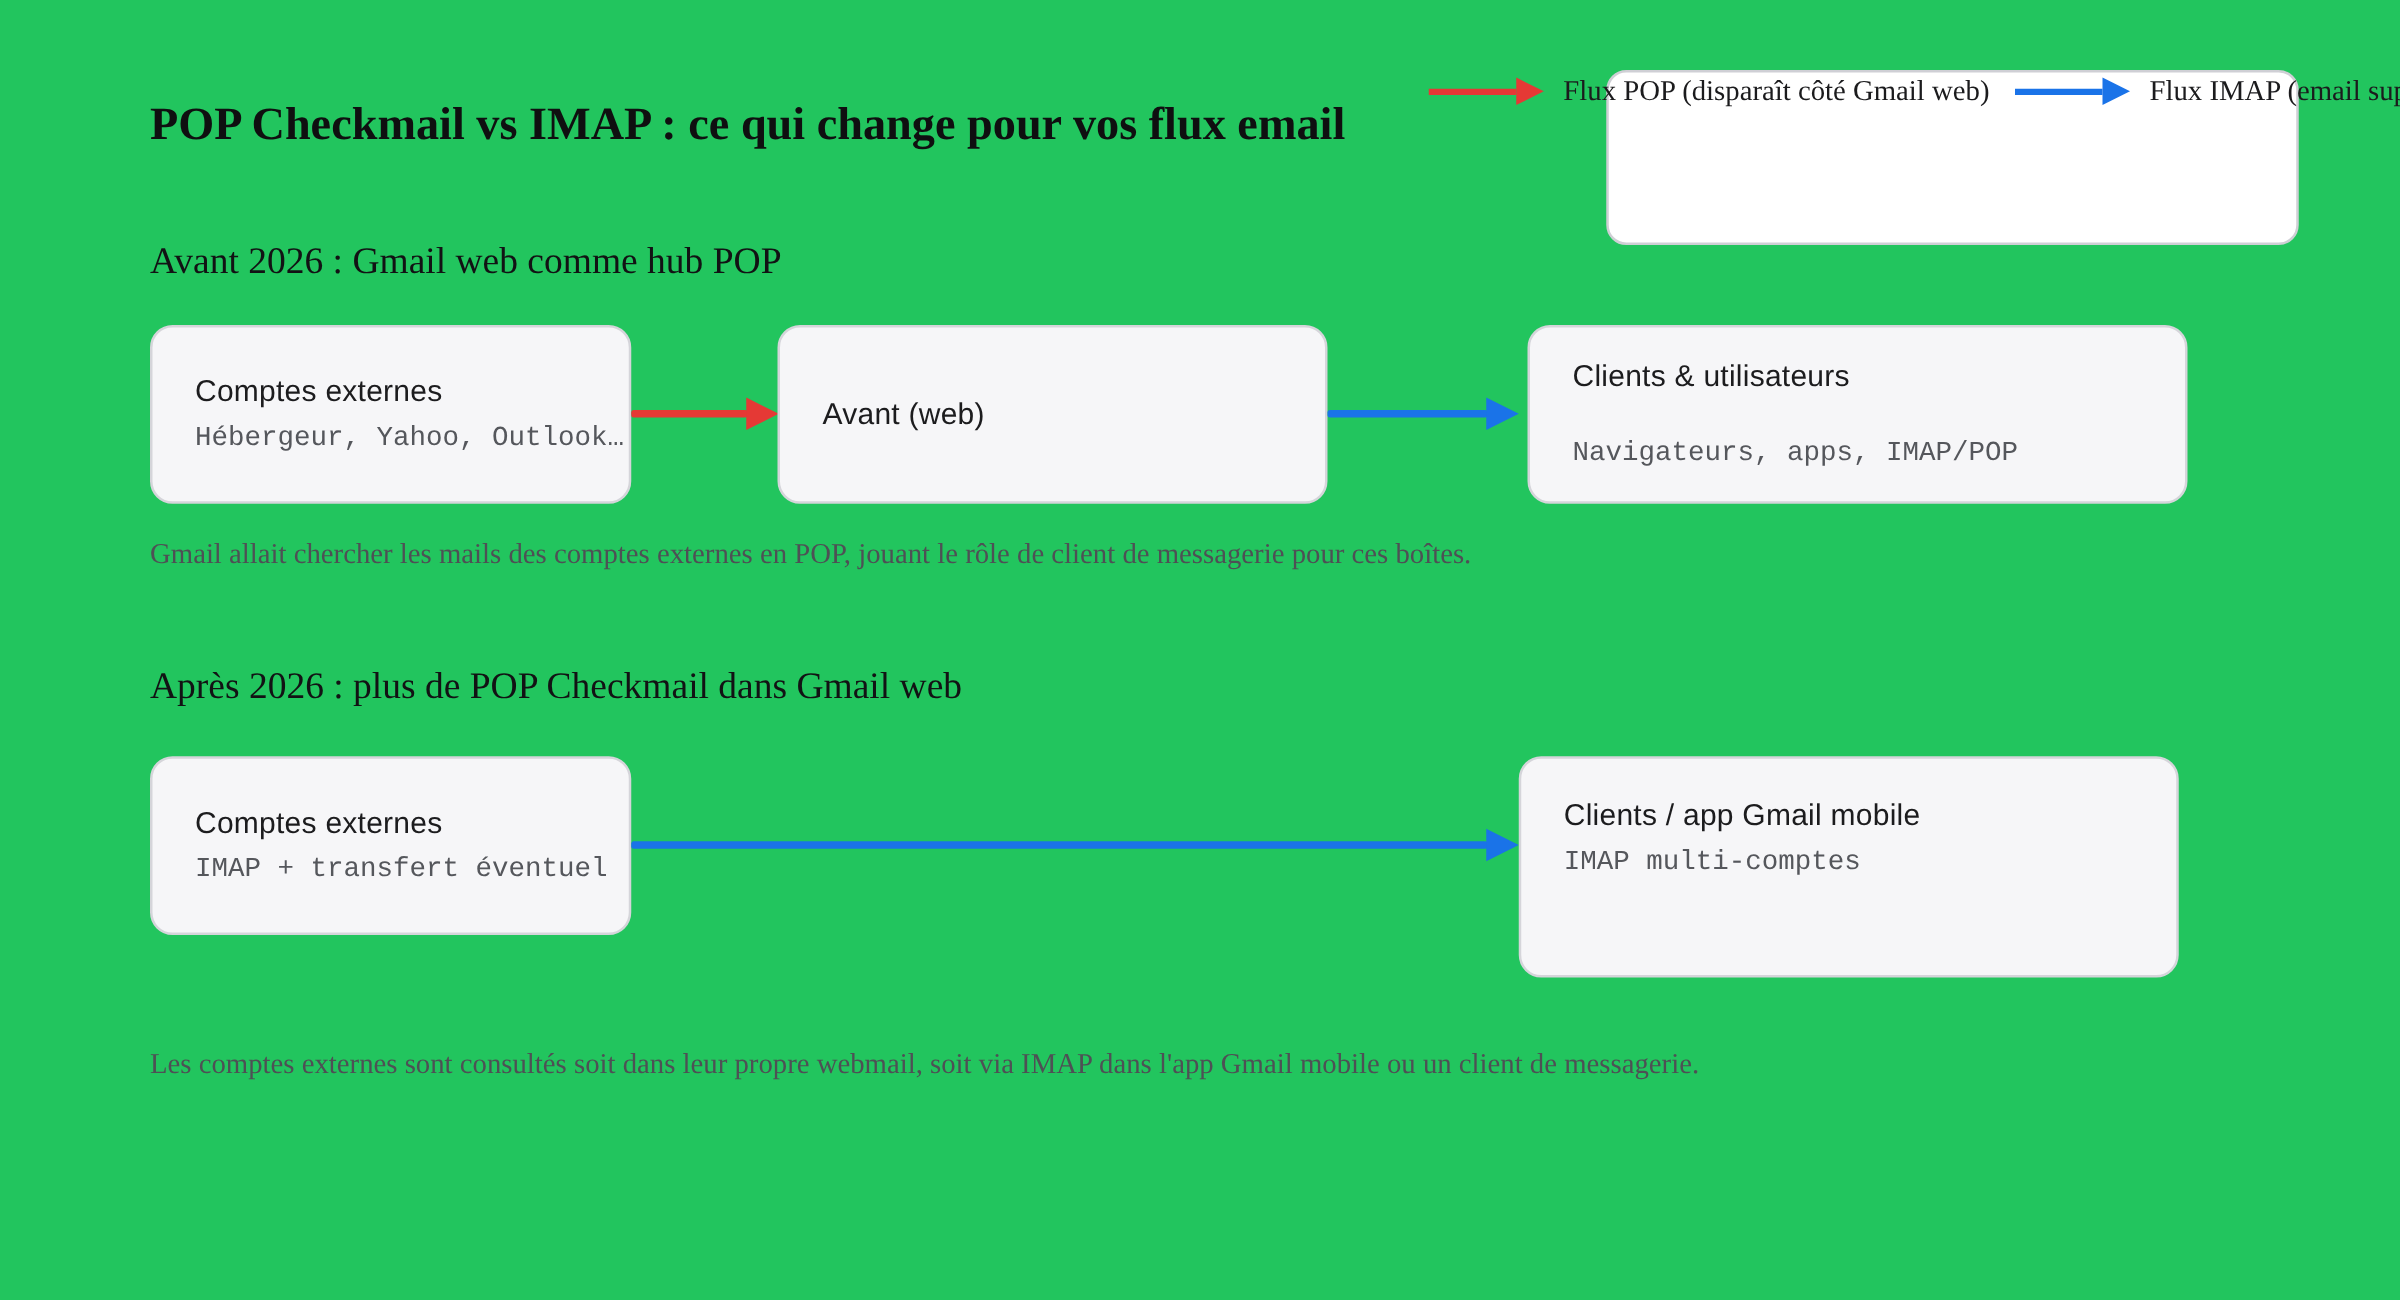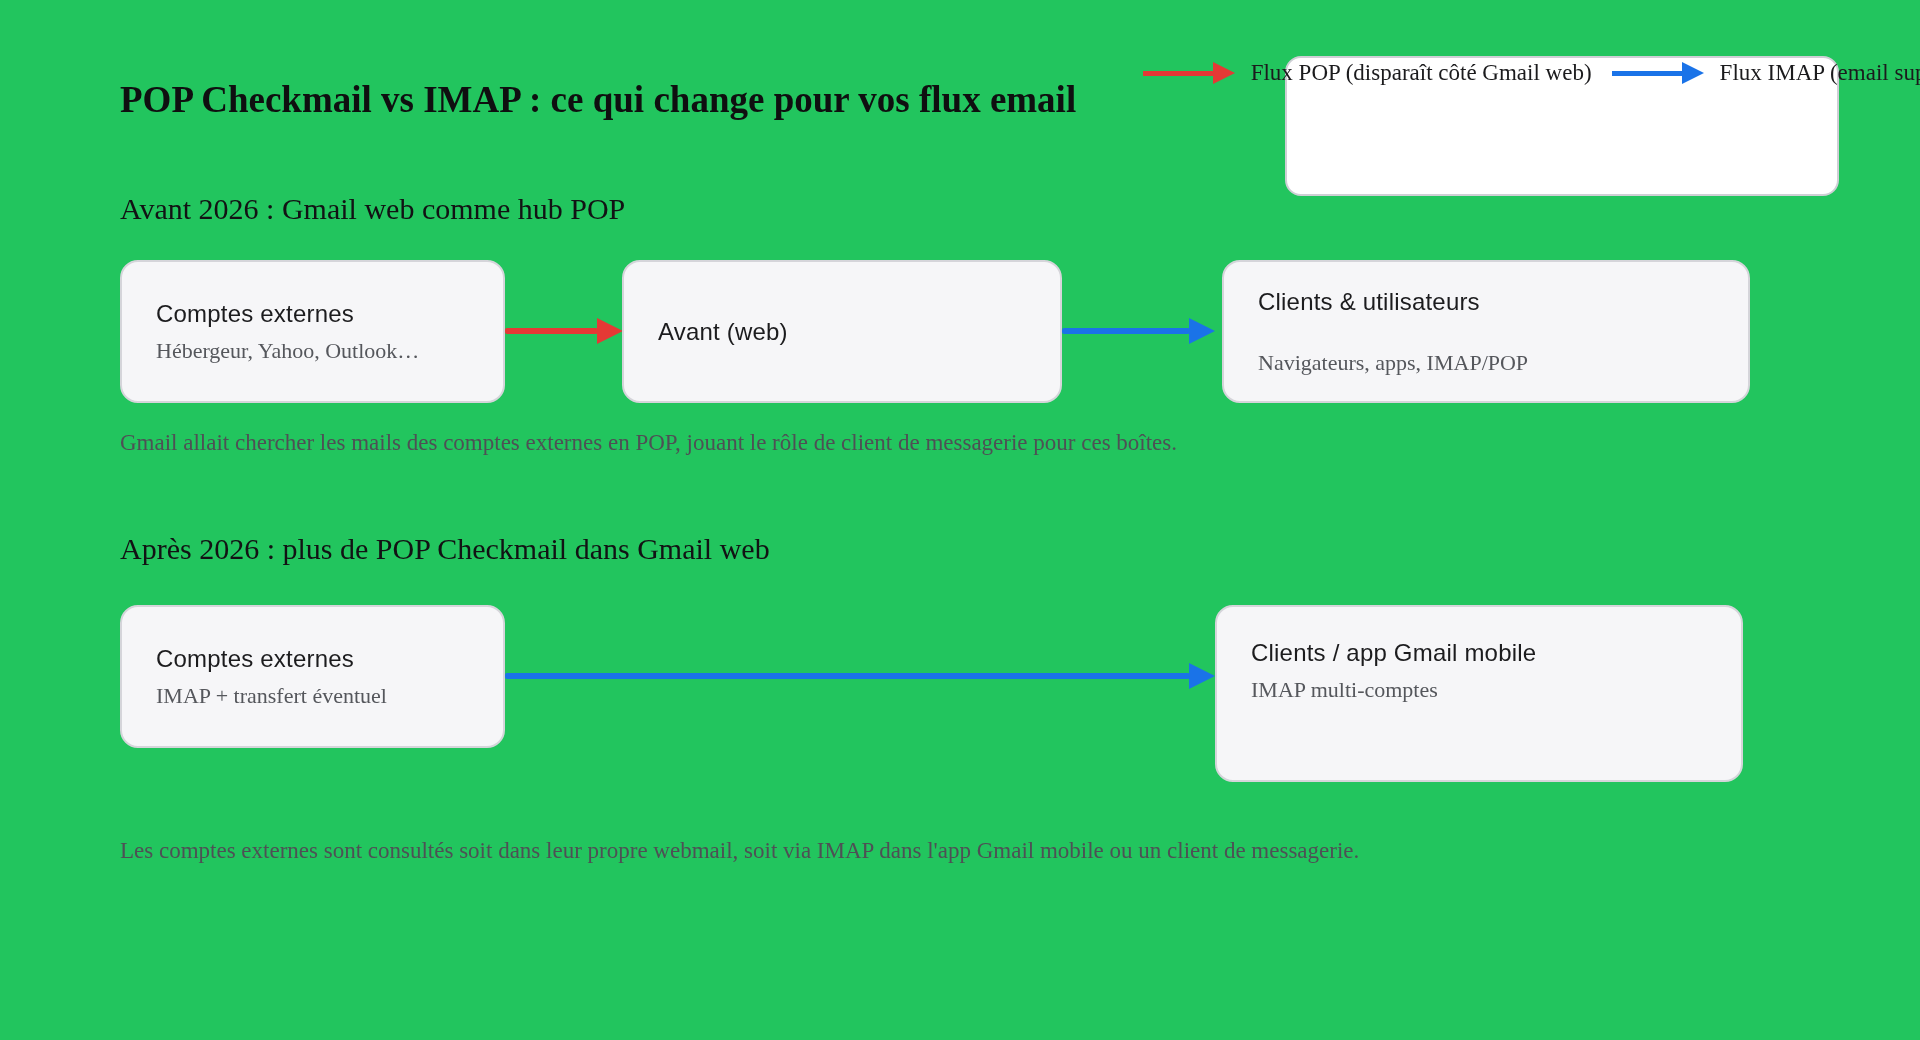--- a/index.html
+++ b/index.html
@@ -44,21 +44,21 @@
     position:absolute; box-sizing:border-box;
     background:#f6f6f8; border:2px solid #d5d5da; border-radius:18px;
     display:flex; flex-direction:column; justify-content:center;
     padding:0 34px;
   }
   .node-title {
     font-family:"Liberation Sans", sans-serif; font-size:24px;
     color:#1c1c1e; letter-spacing:0.2px; white-space:nowrap;
   }
   .node-sub {
-    font-family:Liberation Serif, serif; font-size:22px;
+    font-family:Liberation Mono, monospace; font-size:22px;
     color:#55575c; margin-top:10px; white-space:nowrap;
   }
   .node.b1 { left:120px;  top:260px; width:385px; height:143px; }
   .node.b2 { left:622px;  top:260px; width:440px; height:143px; }
   .node.b3 { left:1222px; top:260px; width:528px; height:143px;gap:24px; }
   .node.b4 { left:120px;  top:605px; width:385px; height:143px; }
   .node.b5 { left:1215px; top:605px; width:528px; height:177px;
              justify-content:flex-start; padding-top:32px; }
 
   

